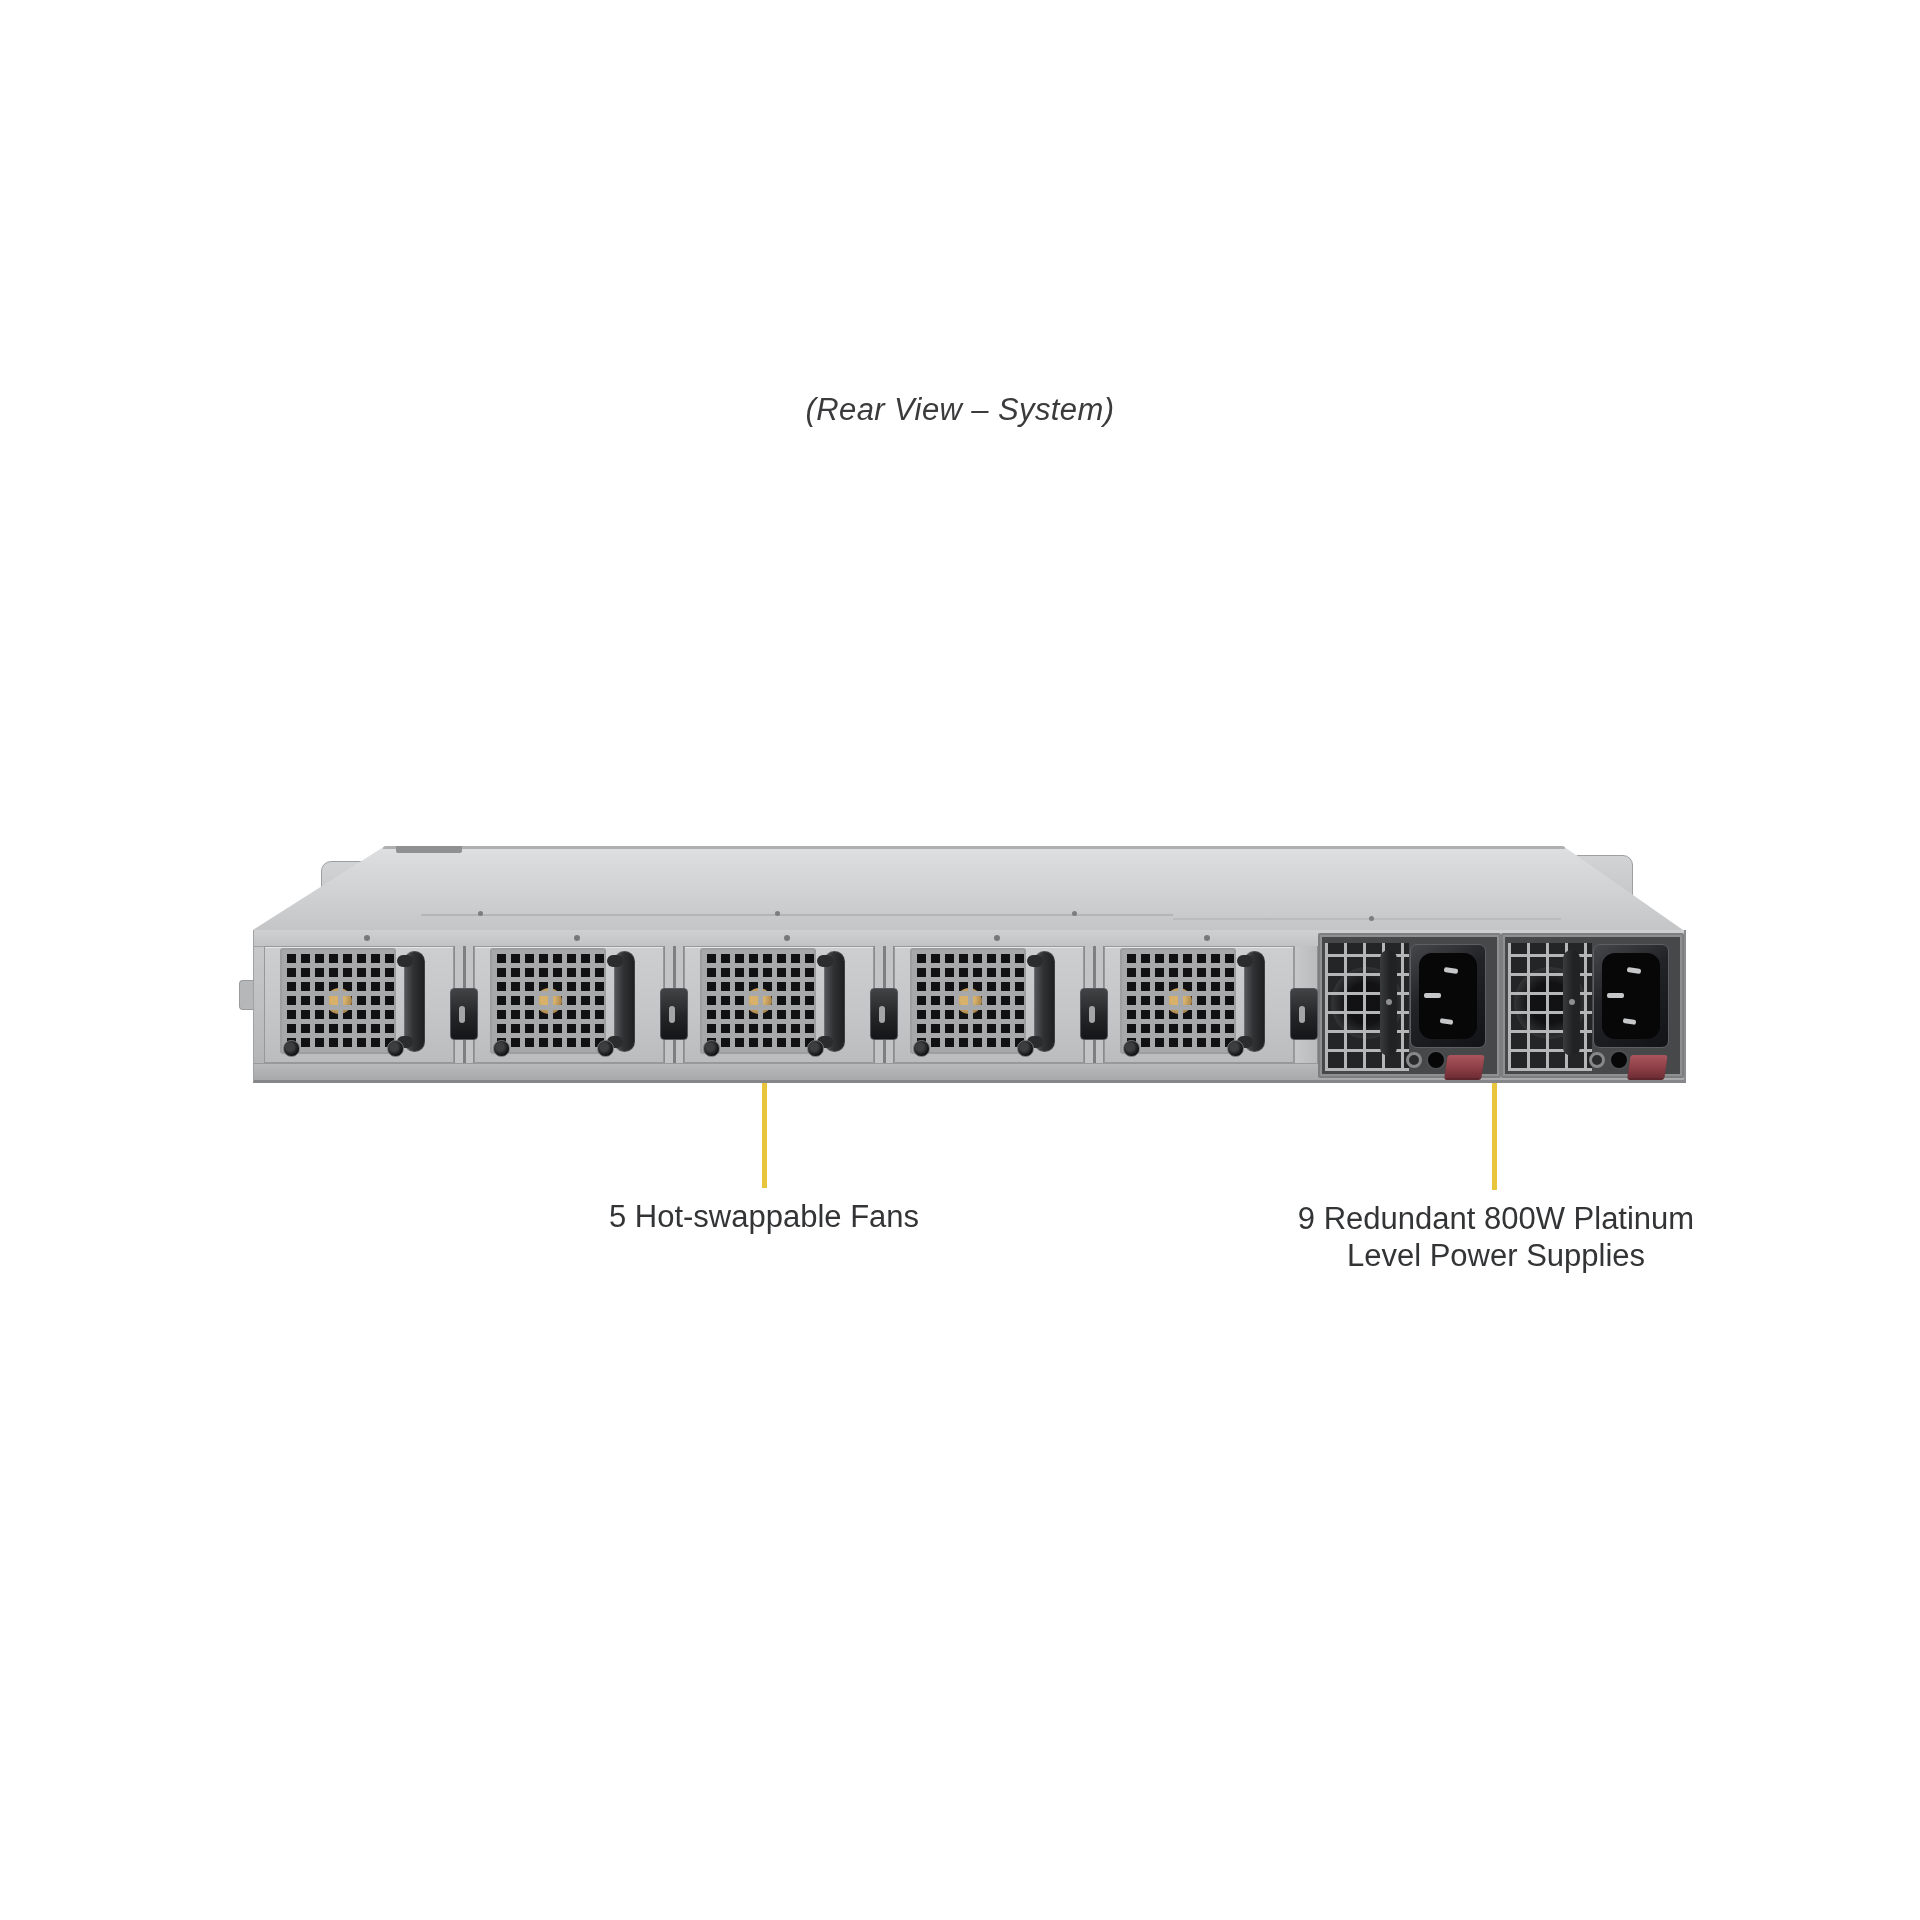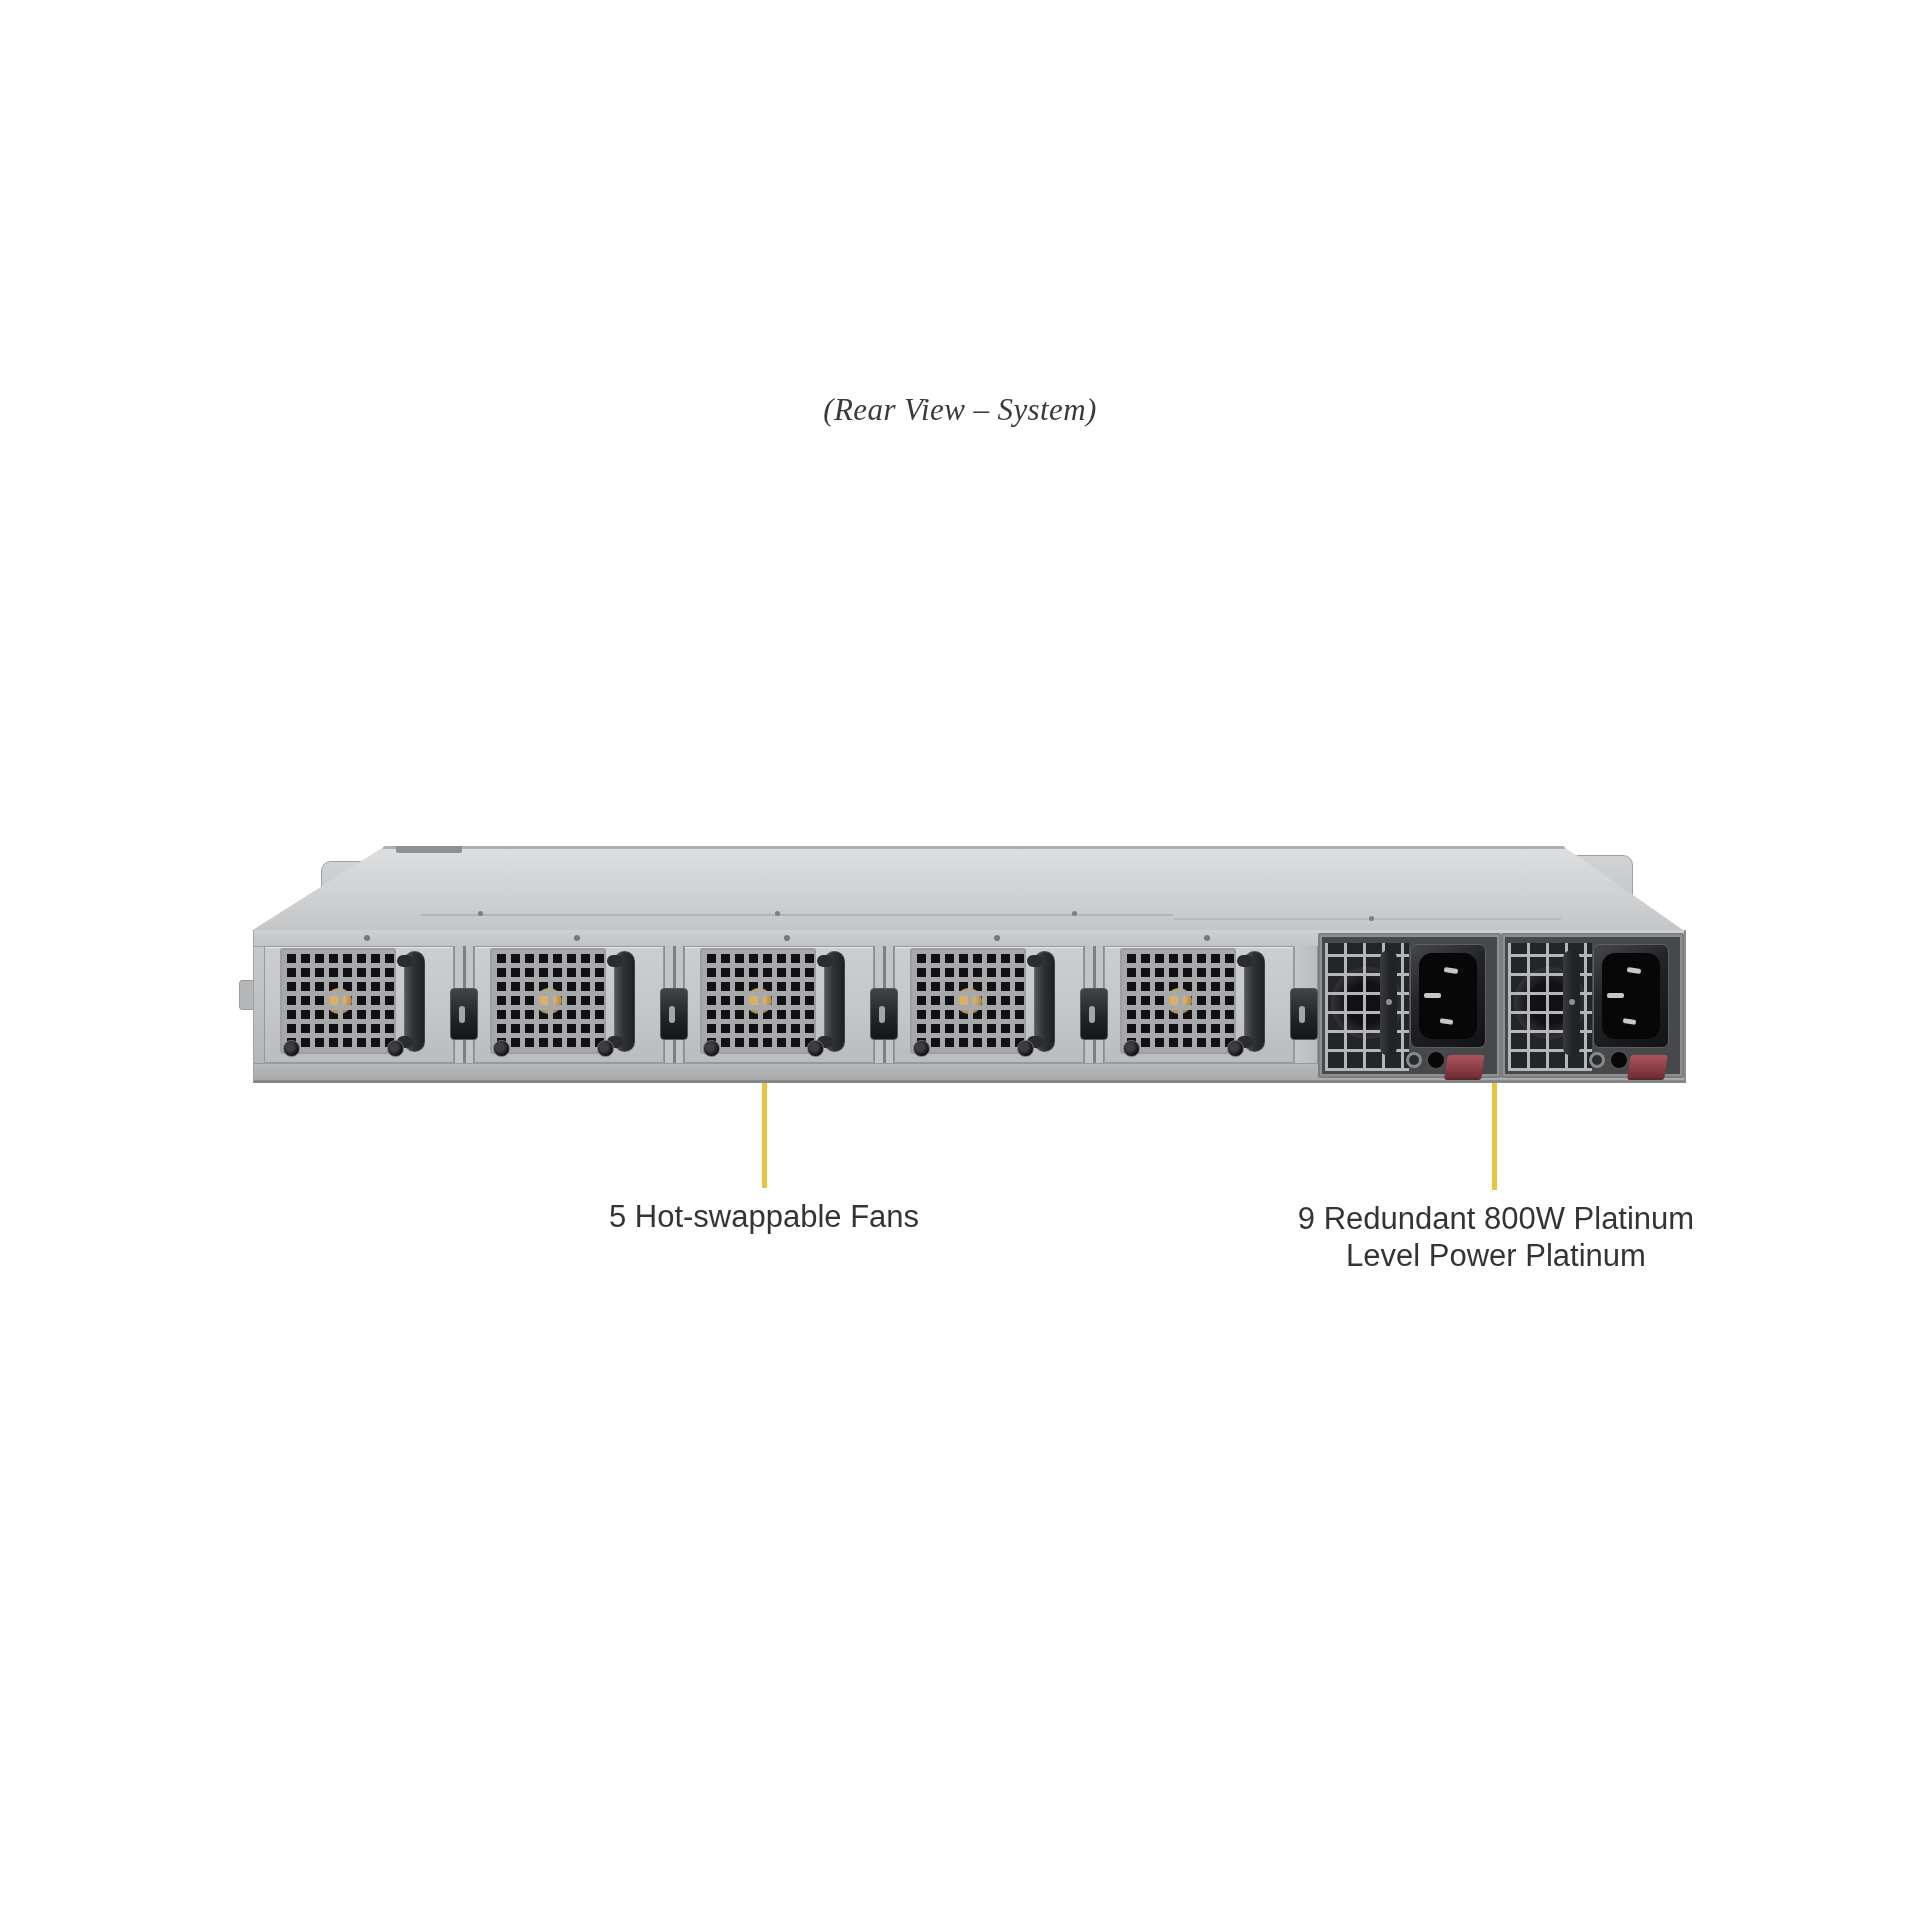--- a/index.html
+++ b/index.html
@@ -1,21 +1,21 @@
 <!DOCTYPE html>
 <html style="--accent: #E8C53C;"><head>
 <meta charset="utf-8">
 <style>
   html,body{margin:0;padding:0;background:#ffffff;}
   .canvas{position:relative;width:1920px;height:1920px;background:#ffffff;overflow:hidden;
           font-family:"Liberation Sans", sans-serif;}
 
   
   .fig-title{position:absolute;left:0;top:392px;width:1920px;text-align:center;
-             font-size:31px;font-style:italic;color:#3b3b3d;letter-spacing:.4px;font-family:Liberation Serif, serif;}
+             font-size:31px;font-style:italic;color:#3b3b3d;letter-spacing:.4px;}
 
   
   .chassis{position:absolute;left:253px;top:838px;width:1430px;height:242px;}
 
   
   .ear{position:absolute;background:linear-gradient(180deg,#d2d3d5,#bcbdbf);
        border:1px solid #9da0a2;z-index:1;}
   .ear-left{left:68px;top:23px;width:55px;height:69px;border-radius:10px 3px 0 0;}
   .ear-right{left:1322px;top:17px;width:56px;height:75px;border-radius:3px 10px 0 0;}
   .ear-lower-tab{position:absolute;left:-14px;top:142px;width:15px;height:28px;
@@ -261,16 +261,16 @@
   </div>
       </div>
   </div>
 
   <div class="callout-line fans"></div>
   <div class="callout-label fans">5 Hot-swappable Fans</div>
 
   <div class="callout-line psu"></div>
   <div class="callout-label psu">
     <div>9 Redundant 800W Platinum</div>
-    <div>Level Power Platinum</div>
+    <div>Level Power Supplies</div>
   </div>
 
 </div>
 
 </body></html>

